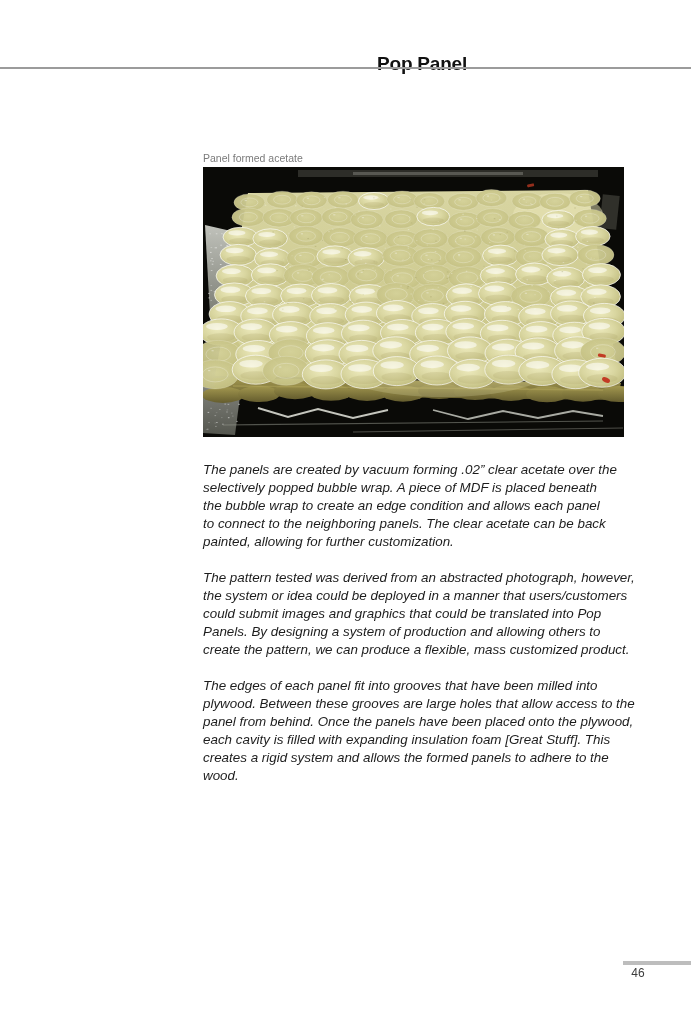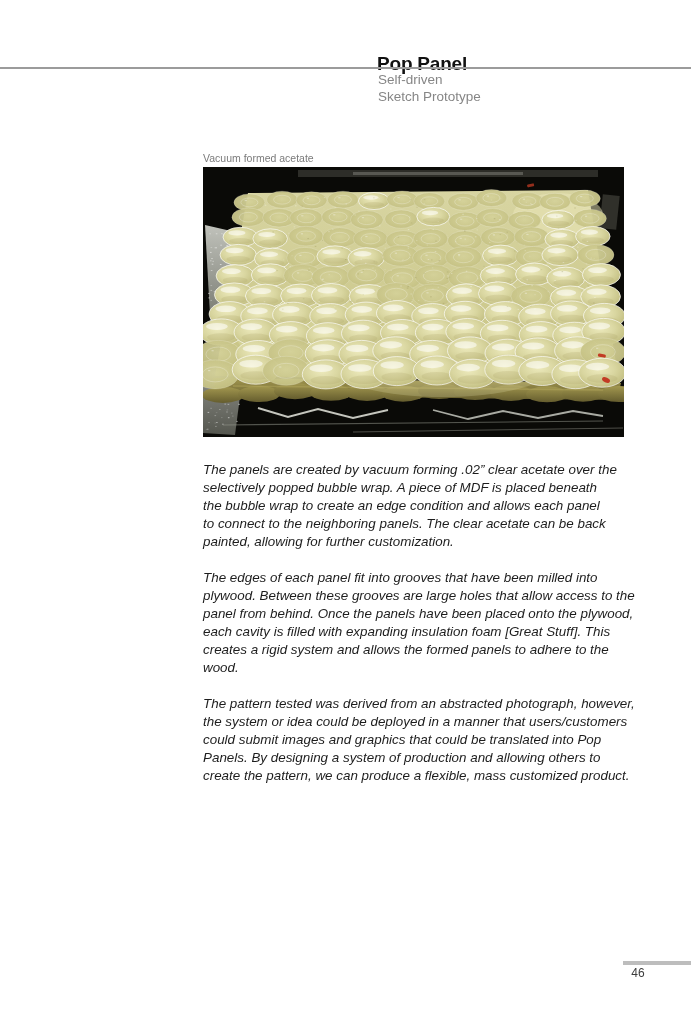--- a/index.html
+++ b/index.html
@@ -51,24 +51,22 @@
 </style>
 </head>
 <body>
 
 <div class="page">
 
   <h1 class="title">Pop Panel</h1>
 
   <div class="rule"></div>
 
-  <div class="subtitles">Self-driven
-Sketch Prototype</div>
-
-  <div class="caption">Vacuum formed acetate</div>
+
+  <div class="caption">Panel formed acetate</div>
 
   <div class="photo">
     <svg viewBox="0 0 421 270" aria-hidden="true">
         <defs>
     <radialGradient id="gDome" cx="42%" cy="38%" r="78%">
       <stop offset="0%" stop-color="#edeabd"></stop>
       <stop offset="45%" stop-color="#d9d6a0"></stop>
       <stop offset="82%" stop-color="#c3bf82"></stop>
       <stop offset="100%" stop-color="#a9a465"></stop>
     </radialGradient>
@@ -779,29 +777,29 @@
         <ellipse cx="403" cy="213" rx="4.2" ry="2.4" fill="#c23b24" transform="rotate(25 403 213)"></ellipse>
       </svg>
   </div>
 
   <div class="body-text">
     <p>The panels are created by vacuum forming .02” clear acetate over the
 selectively popped bubble wrap. A piece of MDF is placed beneath
 the bubble wrap to create an edge condition and allows each panel
 to connect to the neighboring panels. The clear acetate can be back
 painted, allowing for further customization.</p>
+    <p>The pattern tested was derived from an abstracted photograph, however,
+the system or idea could be deployed in a manner that users/customers
+could submit images and graphics that could be translated into Pop
+Panels. By designing a system of production and allowing others to
+create the pattern, we can produce a flexible, mass customized product.</p>
     <p>The edges of each panel fit into grooves that have been milled into
 plywood. Between these grooves are large holes that allow access to the
 panel from behind. Once the panels have been placed onto the plywood,
 each cavity is filled with expanding insulation foam [Great Stuff]. This
 creates a rigid system and allows the formed panels to adhere to the
 wood.</p>
-    <p>The pattern tested was derived from an abstracted photograph, however,
-the system or idea could be deployed in a manner that users/customers
-could submit images and graphics that could be translated into Pop
-Panels. By designing a system of production and allowing others to
-create the pattern, we can produce a flexible, mass customized product.</p>
   </div>
 
   <div class="footer-bar" style="background: rgb(189, 189, 189);"></div>
   <div class="page-number">46</div>
 
 </div>
 
 </body></html>

